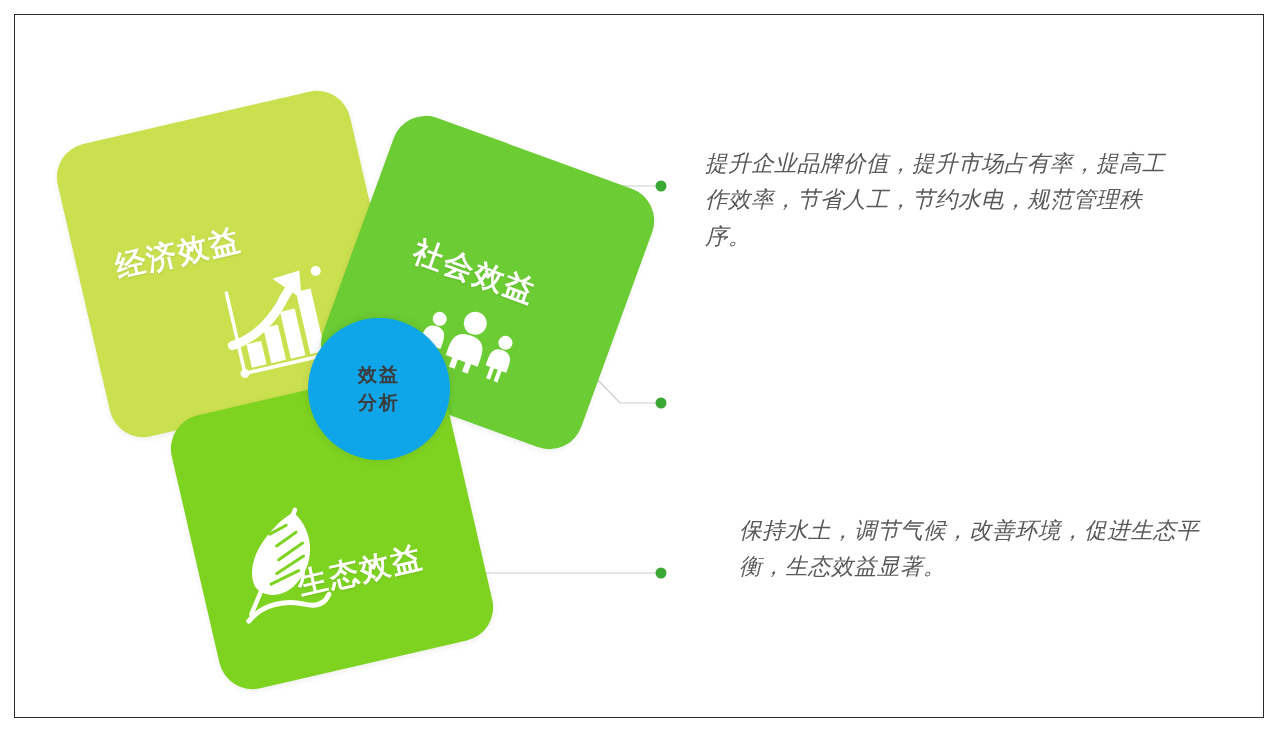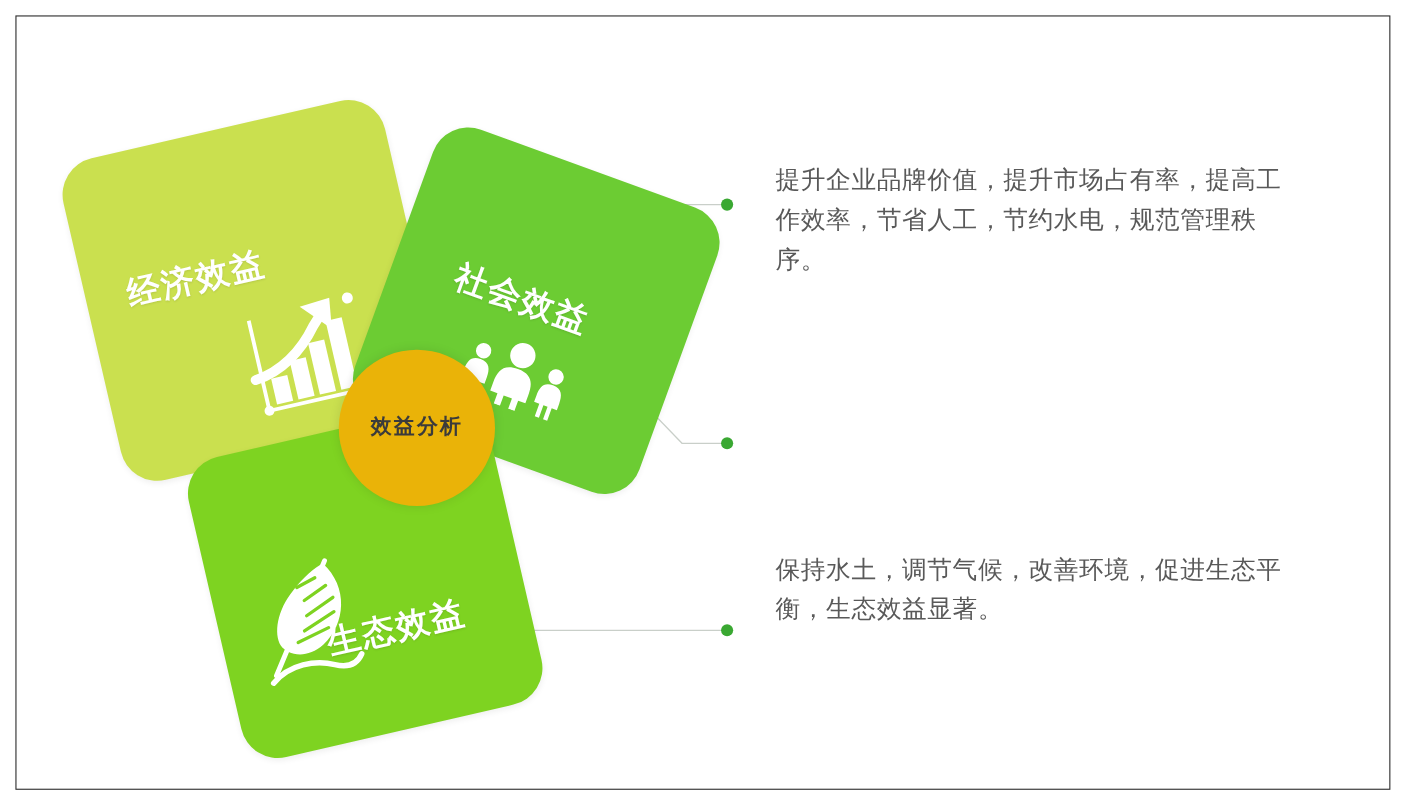--- a/index.html
+++ b/index.html
@@ -83,25 +83,25 @@
   .ico-soc { left: 92px;  top: 168px; }
   .ico-env { left: 34px;  top: 108px; }
 
   
   .hub {
     position: absolute;
     left: 248px;
     top: 218px;
     width: 142px;
     height: 142px;
-    background: #eab308;
+    background: #0ea5e9;
     border-radius: 50%;
     box-shadow: 0 0 10px rgba(0,0,0,0.10);
     display: flex;
-    flex-direction: row;
+    flex-direction: column;
     align-items: center;
     justify-content: center;
   }
   .hub-line {
     color: #3b3b3b;
     font-size: 19px;
     font-weight: bold;
     letter-spacing: 2px;
     line-height: 1.45;
   }
@@ -116,24 +116,25 @@
 
   
   .desc {
     position: absolute;
     left: 705px;
     width: 480px;
     color: #595959;
     font-size: 22.5px;
     line-height: 1.62;
     letter-spacing: 0.5px;
+    font-style: italic;
   }
   .desc-1 { top: 146px; }
   .desc-2 { top: 342px; }
-  .desc-3 { top: 500px; }
+  .desc-3 { top: 513px; margin-left: 34px; }
 </style>
 </head>
 <body>
 
 <div id="stage">
 
   <div class="frame"></div>
 
   <svg class="connectors" viewBox="0 0 1280 735" width="1280" height="735">
 

